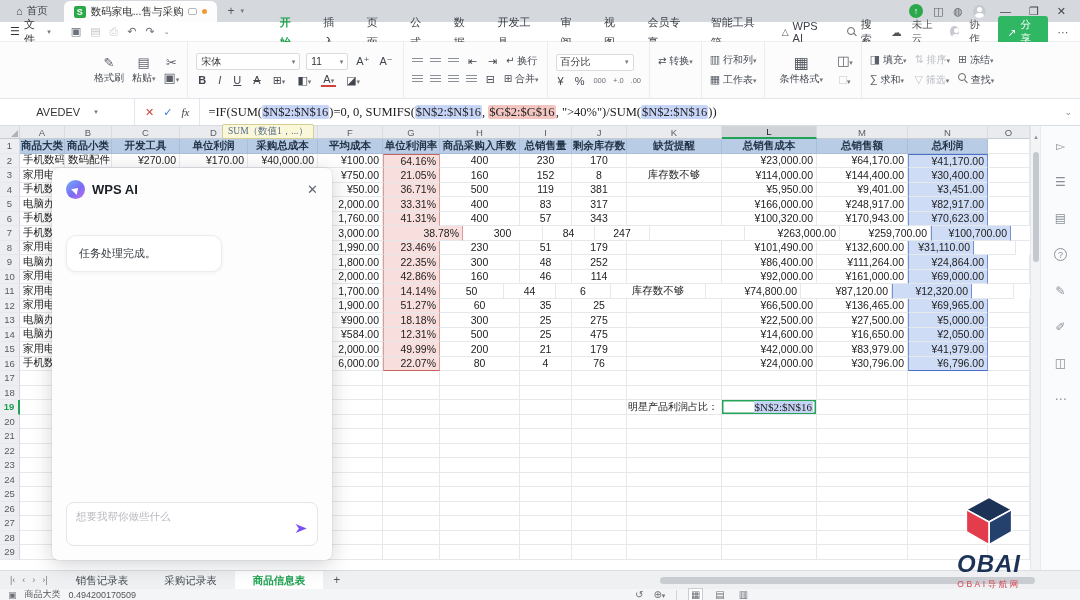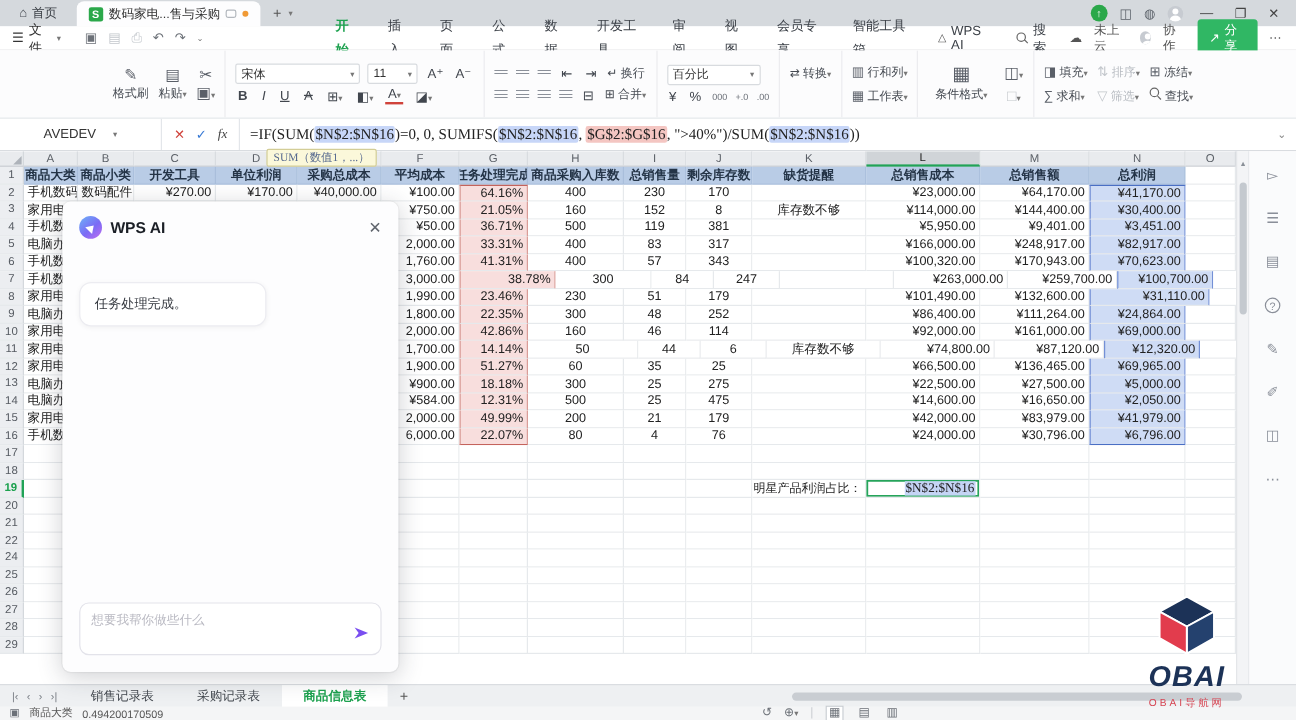--- a/index.html
+++ b/index.html
@@ -393,21 +393,21 @@
       </div>
     <div id="grid-rows">
         <div class="grow">
           <div class="rn">1</div>
           <div class="cell hdr" style="width: 45px;">商品大类</div>
           <div class="cell hdr" style="width: 47px;">商品小类</div>
           <div class="cell hdr" style="width: 68px;">开发工具</div>
           <div class="cell hdr" style="width: 68px;">单位利润</div>
           <div class="cell hdr" style="width: 70px;">采购总成本</div>
           <div class="cell hdr" style="width: 65px;">平均成本</div>
-          <div class="cell hdr" style="width: 57px;">任务处理完成</div>
+          <div class="cell hdr" style="width: 57px;">单位利润率</div>
           <div class="cell hdr" style="width: 80px;">商品采购入库数</div>
           <div class="cell hdr" style="width: 52px;">总销售量</div>
           <div class="cell hdr" style="width: 55px;">剩余库存数</div>
           <div class="cell hdr" style="width: 95px;">缺货提醒</div>
           <div class="cell hdr" style="width: 95px;">总销售成本</div>
           <div class="cell hdr" style="width: 91px;">总销售额</div>
           <div class="cell hdr" style="width: 80px;">总利润</div>
           <div class="cell al-l" style="width: 42px;"></div>
         </div>
         <div class="grow">
@@ -526,21 +526,21 @@
           <div class="cell al-r" style="width: 68px;"></div>
           <div class="cell al-r" style="width: 70px;"></div>
           <div class="cell al-r" style="width: 65px;">1,990.00</div>
           <div class="cell al-r pink" style="width: 57px;">23.46%</div>
           <div class="cell al-c" style="width: 80px;">230</div>
           <div class="cell al-c" style="width: 52px;">51</div>
           <div class="cell al-c" style="width: 55px;">179</div>
           <div class="cell al-c" style="width: 95px;"></div>
           <div class="cell al-r" style="width: 95px;">¥101,490.00</div>
           <div class="cell al-r" style="width: 91px;">¥132,600.00</div>
-          <div class="cell al-r blue" style="width: 100px;">¥31,110.00</div>
+          <div class="cell al-r blue" style="width: 66px;">¥31,110.00</div>
           <div class="cell al-l" style="width: 42px;"></div>
         </div>
         <div class="grow">
           <div class="rn">9</div>
           <div class="cell al-l" style="width: 45px;">电脑办公</div>
           <div class="cell al-l" style="width: 47px;"></div>
           <div class="cell al-r" style="width: 68px;"></div>
           <div class="cell al-r" style="width: 68px;"></div>
           <div class="cell al-r" style="width: 70px;"></div>
           <div class="cell al-r" style="width: 65px;">1,800.00</div>
@@ -574,21 +574,21 @@
         </div>
         <div class="grow">
           <div class="rn">11</div>
           <div class="cell al-l" style="width: 45px;">家用电器</div>
           <div class="cell al-l" style="width: 47px;"></div>
           <div class="cell al-r" style="width: 68px;"></div>
           <div class="cell al-r" style="width: 68px;"></div>
           <div class="cell al-r" style="width: 70px;"></div>
           <div class="cell al-r" style="width: 65px;">1,700.00</div>
           <div class="cell al-r pink" style="width: 57px;">14.14%</div>
-          <div class="cell al-c" style="width: 92px;">50</div>
+          <div class="cell al-c" style="width: 64px;">50</div>
           <div class="cell al-c" style="width: 52px;">44</div>
           <div class="cell al-c" style="width: 55px;">6</div>
           <div class="cell al-c" style="width: 95px;">库存数不够</div>
           <div class="cell al-r" style="width: 95px;">¥74,800.00</div>
           <div class="cell al-r" style="width: 91px;">¥87,120.00</div>
           <div class="cell al-r blue" style="width: 80px;">¥12,320.00</div>
           <div class="cell al-l" style="width: 42px;"></div>
         </div>
         <div class="grow">
           <div class="rn">12</div>
@@ -767,20 +767,38 @@
           <div class="cell al-c" style="width: 52px;"></div>
           <div class="cell al-c" style="width: 55px;"></div>
           <div class="cell al-c" style="width: 95px;"></div>
           <div class="cell al-r" style="width: 95px;"></div>
           <div class="cell al-r" style="width: 91px;"></div>
           <div class="cell al-r" style="width: 80px;"></div>
           <div class="cell al-l" style="width: 42px;"></div>
         </div>
         <div class="grow">
           <div class="rn">22</div>
+          <div class="cell al-l" style="width: 45px;"></div>
+          <div class="cell al-l" style="width: 47px;"></div>
+          <div class="cell al-r" style="width: 68px;"></div>
+          <div class="cell al-r" style="width: 68px;"></div>
+          <div class="cell al-r" style="width: 70px;"></div>
+          <div class="cell al-r" style="width: 65px;"></div>
+          <div class="cell al-r" style="width: 57px;"></div>
+          <div class="cell al-c" style="width: 80px;"></div>
+          <div class="cell al-c" style="width: 52px;"></div>
+          <div class="cell al-c" style="width: 55px;"></div>
+          <div class="cell al-c" style="width: 95px;"></div>
+          <div class="cell al-r" style="width: 95px;"></div>
+          <div class="cell al-r" style="width: 91px;"></div>
+          <div class="cell al-r" style="width: 80px;"></div>
+          <div class="cell al-l" style="width: 42px;"></div>
+        </div>
+        <div class="grow">
+          <div class="rn">23</div>
           <div class="cell al-l" style="width: 45px;"></div>
           <div class="cell al-l" style="width: 47px;"></div>
           <div class="cell al-r" style="width: 68px;"></div>
           <div class="cell al-r" style="width: 68px;"></div>
           <div class="cell al-r" style="width: 70px;"></div>
           <div class="cell al-r" style="width: 65px;"></div>
           <div class="cell al-r" style="width: 57px;"></div>
           <div class="cell al-c" style="width: 80px;"></div>
           <div class="cell al-c" style="width: 52px;"></div>
           <div class="cell al-c" style="width: 55px;"></div>

